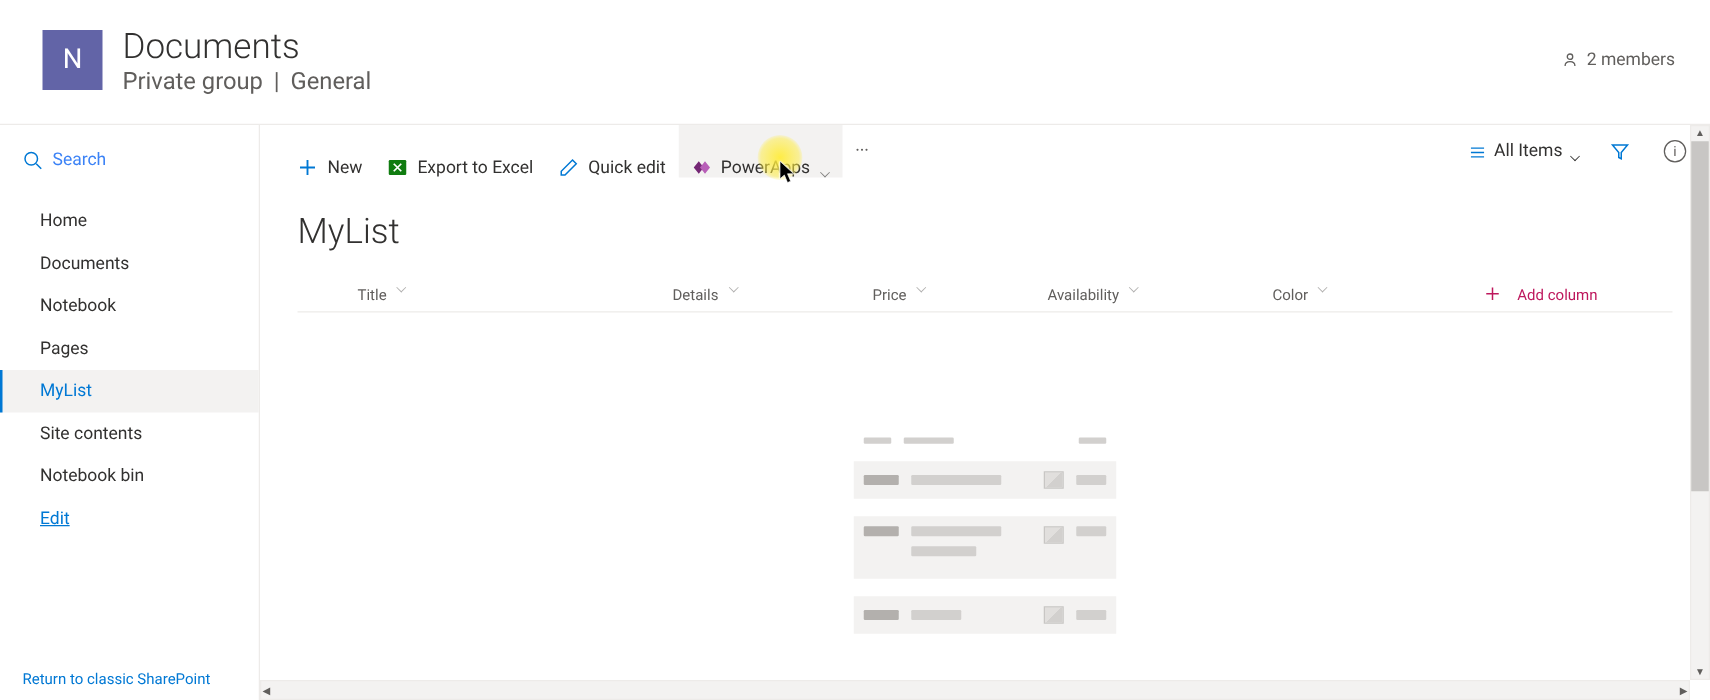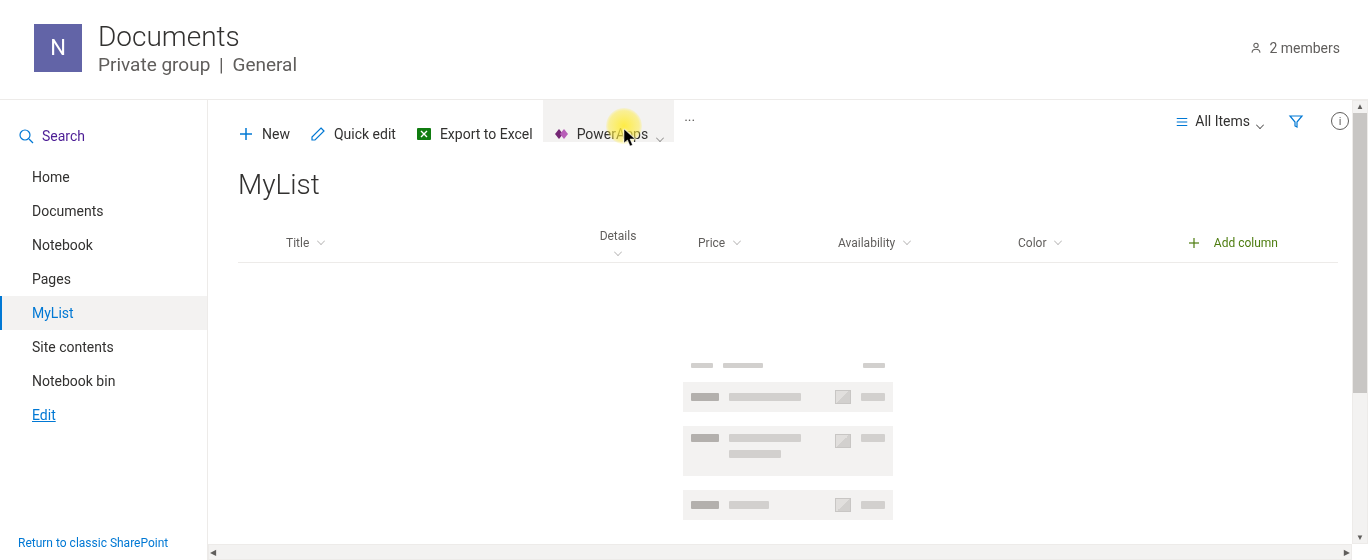--- a/index.html
+++ b/index.html
@@ -72,23 +72,23 @@
     .leftnav {
       width: 208px;
       border-right: 1px solid #edebe9;
       padding-top: 8px;
       position: relative;
       display: flex;
       flex-direction: column;
     }
     .search {
       display: flex;
-      align-items: flex-end;
+      align-items: center;
       padding: 4px 10px 4px 18px;
-      color: #4c1d95;
+      color: #3b82f6;
       height: 40px;
     }
     .search svg { width: 16px; height: 16px; margin-right: 8px; color:#0078d4;}
     .nav-list {
       list-style: none;
       padding-top: 12px;
     }
     .nav-item {
       padding: 9px 10px 9px 32px;
       cursor: pointer;
@@ -160,28 +160,28 @@
       position:relative;
     }
     .list-title { font-size:28px; font-weight:300; color:#323130; margin: 6px 0 22px 0;}
     .col-headers {
       display:flex;
       border-bottom: 1px solid #edebe9;
       padding: 6px 0;
       font-size: 12px;
       color:#605e5c;
     }
-    .col-headers .col { display:flex; align-items:center; gap:8px; cursor:pointer;}
+    .col-headers .col { display:flex; gap:8px; cursor:pointer;}
     .col-headers .col .chev { opacity:0.5; }
     .col.title-col { width: 300px; padding-left:48px;}
-    .col.details-col { width: 160px; flex-direction: column; }
+    .col.details-col { width: 160px; }
     .col.price-col { width: 140px; }
     .col.avail-col { width: 180px; }
     .col.color-col { width: 160px; }
-    .col.add-col { margin-left:auto; color:#4d7c0f; padding-right: 60px;}
+    .col.add-col { margin-left:auto; color:#be185d; padding-right: 60px;}
     .col.add-col svg{ width:12px; height:12px; margin-right:6px;}
 
     .empty-state {
       margin: 100px auto 0 auto;
       width: 210px;
       display:flex; flex-direction:column; gap:14px;
     }
     .placeholder-row {
       background:#f3f2f1;
       height: 30px;
@@ -285,31 +285,31 @@
     <div class="commandbar">
       <div class="commandbar-left">
         <div class="cmd">
           <svg class="icon" viewBox="0 0 16 16" fill="none" stroke="currentColor" stroke-width="1.5">
               <line x1="8" y1="2" x2="8" y2="14"></line>
               <line x1="2" y1="8" x2="14" y2="8"></line>
             </svg>
           <span>New</span>
         </div>
         <div class="cmd">
-          <svg class="icon" viewBox="0 0 16 16" fill="none" stroke="currentColor" stroke-width="1.2">
-              <path d="M11 2l3 3-9 9H2v-3l9-9z"></path>
-            </svg>
-          <span>Quick edit</span>
-        </div>
-        <div class="cmd">
           <svg class="icon excel" viewBox="0 0 16 16">
               <rect x="1" y="2" width="14" height="12" rx="1" fill="#107c10"></rect>
               <path d="M5 5 L11 11 M11 5 L5 11" stroke="#fff" stroke-width="1.4"></path>
             </svg>
           <span>Export to Excel</span>
+        </div>
+        <div class="cmd">
+          <svg class="icon" viewBox="0 0 16 16" fill="none" stroke="currentColor" stroke-width="1.2">
+              <path d="M11 2l3 3-9 9H2v-3l9-9z"></path>
+            </svg>
+          <span>Quick edit</span>
         </div>
         <div class="cmd" style="background:#f3f2f1;">
           <svg class="icon pa" viewBox="0 0 16 16">
               <path d="M2 8 L6 3 L10 8 L6 13 Z" fill="#742774"></path>
               <path d="M7 8 L11 3 L15 8 L11 13 Z" fill="#b85fb8"></path>
             </svg>
           <span>PowerApps</span>
           <span class="chev"></span>
         </div>
         <div class="ellipsis-cmd">···</div>

